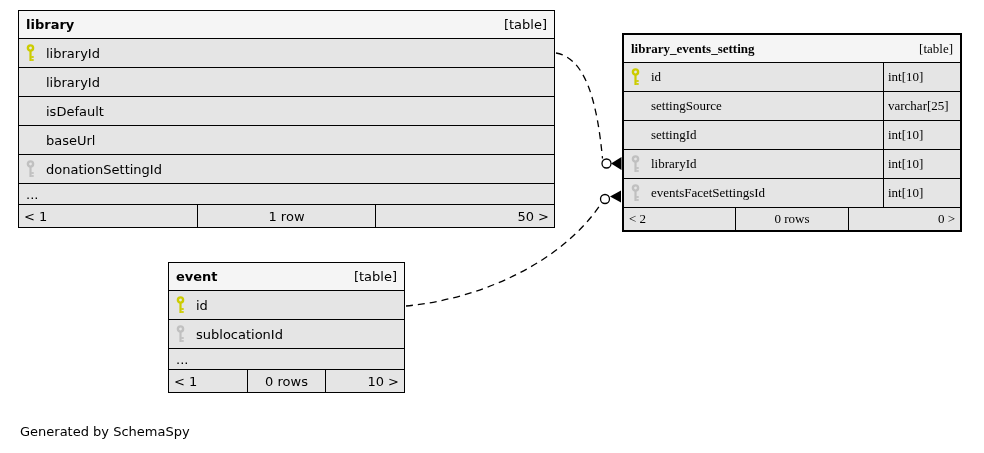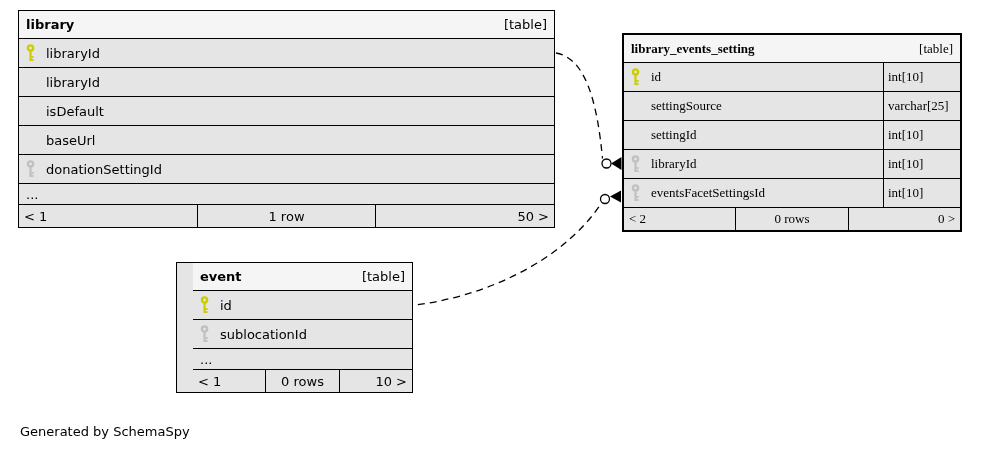--- a/index.html
+++ b/index.html
@@ -96,21 +96,21 @@
 
   #credit {
     position: absolute;
     left: 20px;
     top: 424px;
   }
 
   
   #tbl-library { left: 18px; top: 10px;  width: 537px; }
   #tbl-les     { left: 622px; top: 33px; width: 340px; font-family: Liberation Serif, serif; }
-  #tbl-event   { left: 176px; top: 262px; width: 237px; padding-left: 16px; }
+  #tbl-event   { left: 168px; top: 262px; width: 237px; }
 </style>
 </head>
 <body>
 
 <svg id="relations" width="984" height="453" viewBox="0 0 984 453">
   <g>
     <path class="rel-line" d="M556,53 C585,58 597,100 602.5,158.5"></path>
     <circle class="rel-circle" cx="606.5" cy="163.5" r="4.5"></circle>
     <polygon class="rel-arrow" points="611,163.5 621.5,157 621.5,170"></polygon>
   </g>

